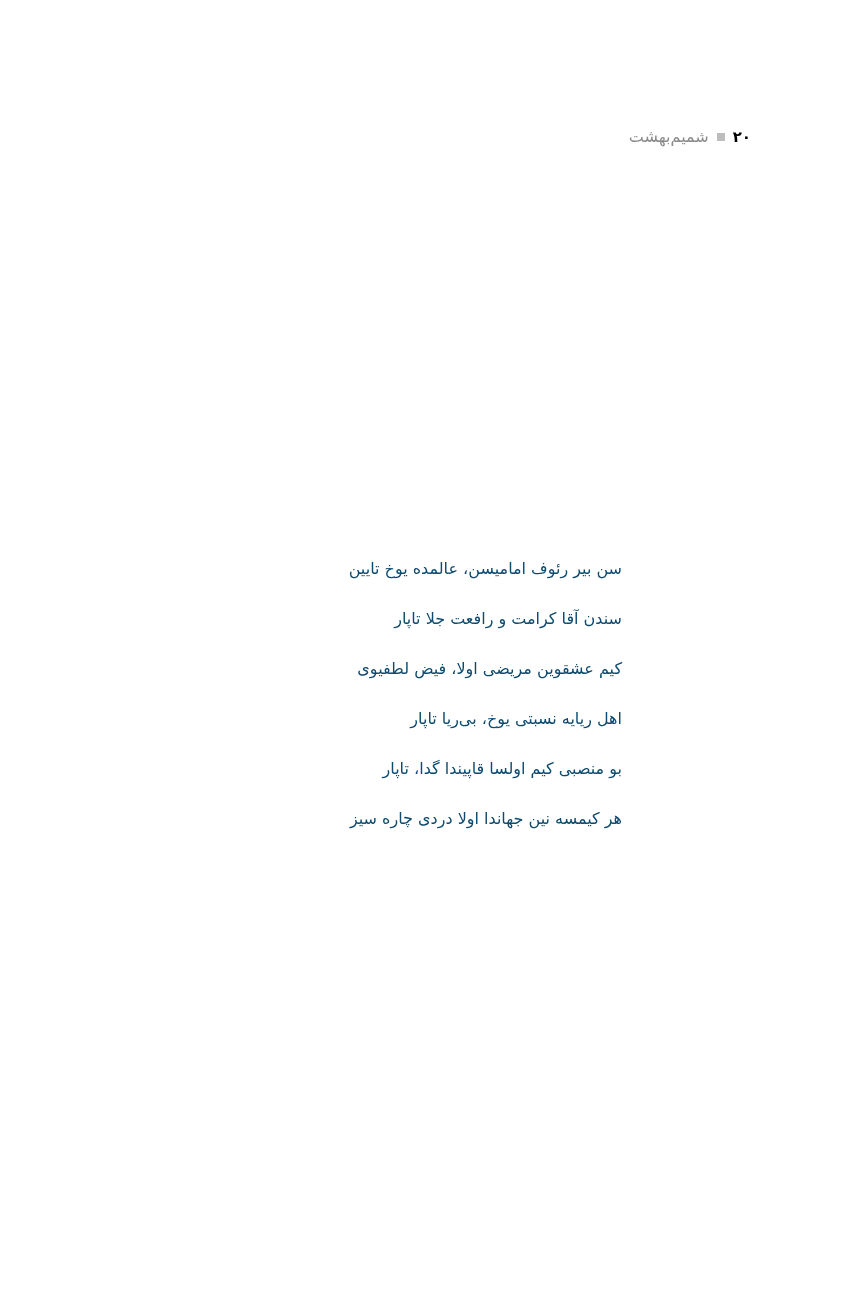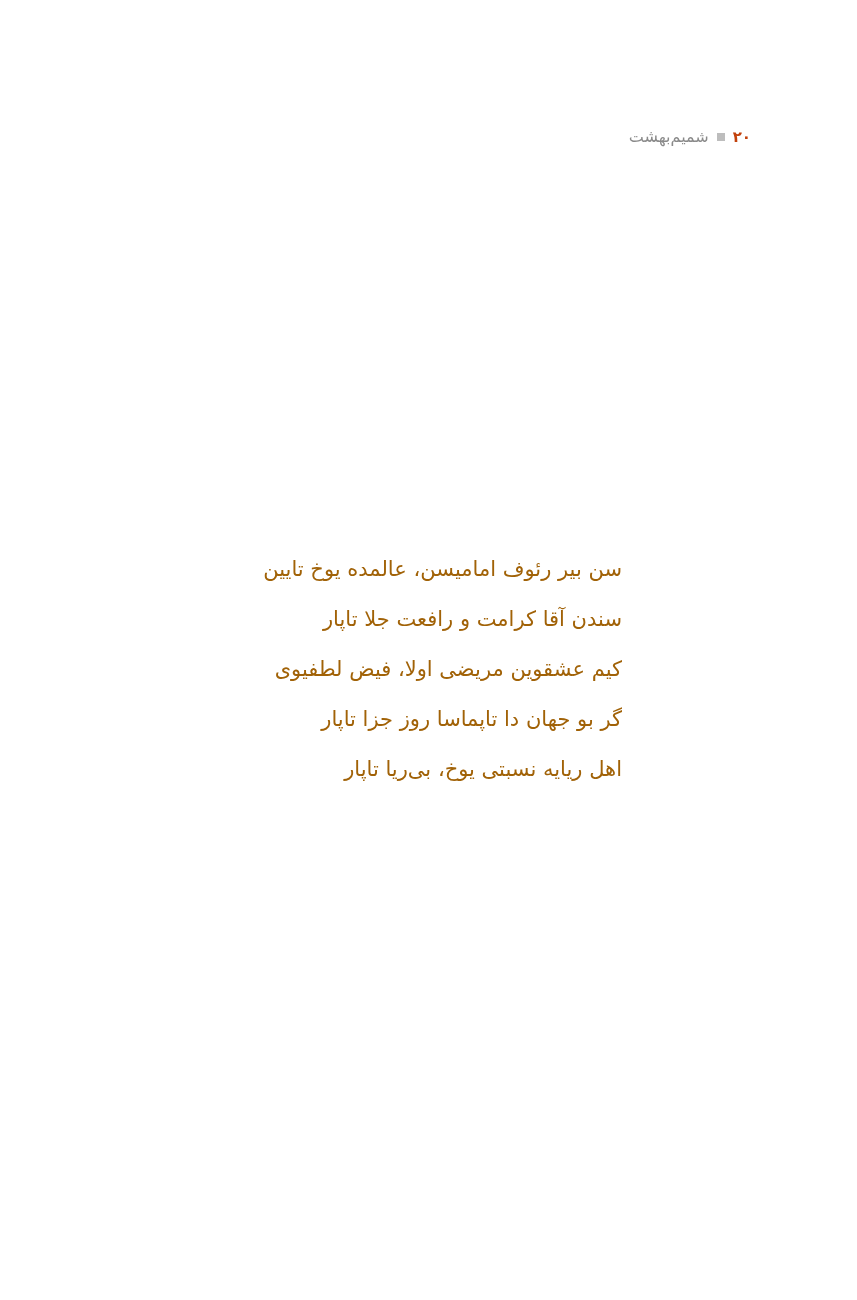--- a/index.html
+++ b/index.html
@@ -23,41 +23,41 @@
     right: 106px;
     display: flex;
     direction: rtl;
     align-items: center;
     gap: 8px;
     line-height: 22px;
   }
   .page-number {
     font-size: 15px;
     font-weight: bold;
-    color: #c2410c;
+    color: #000000;
   }
   .bullet-square {
     width: 8px;
     height: 8px;
     background: #bdbdbd;
     flex: 0 0 auto;
   }
   .book-title {
     font-size: 16px;
     font-weight: normal;
     color: #8a8a8a;
   }
   .poem {
     position: absolute;
     top: 544px;
     right: 235px;
     direction: rtl;
     text-align: right;
-    color: #a16207;
-    font-size: 21px;
+    color: #0c4a6e;
+    font-size: 16px;
     line-height: 50px;
     white-space: nowrap;
   }
   .poem-line {
     height: 50px;
   }
 </style>
 </head>
 <body>
 
@@ -66,17 +66,18 @@
   <div class="running-header">
     <span class="page-number">۲۰</span>
     <span class="bullet-square"></span>
     <span class="book-title">شمیم‌بهشت</span>
   </div>
 
   <div class="poem">
     <div class="poem-line">سن بیر رئوف امامیسن، عالمده یوخ تایین</div>
     <div class="poem-line">سندن آقا کرامت و رافعت جلا تاپار</div>
     <div class="poem-line">کیم عشقوین مریضی اولا، فیض لطفیوی</div>
-    <div class="poem-line">گر بو جهان دا تاپماسا روز جزا تاپار</div>
     <div class="poem-line">اهل ریایه نسبتی یوخ، بی‌ریا تاپار</div>
+    <div class="poem-line">بو منصبی کیم اولسا قاپیندا گدا، تاپار</div>
+    <div class="poem-line">هر کیمسه نین جهاندا اولا دردی چاره سیز</div>
   </div>
 
 </div>
 
 </body></html>

